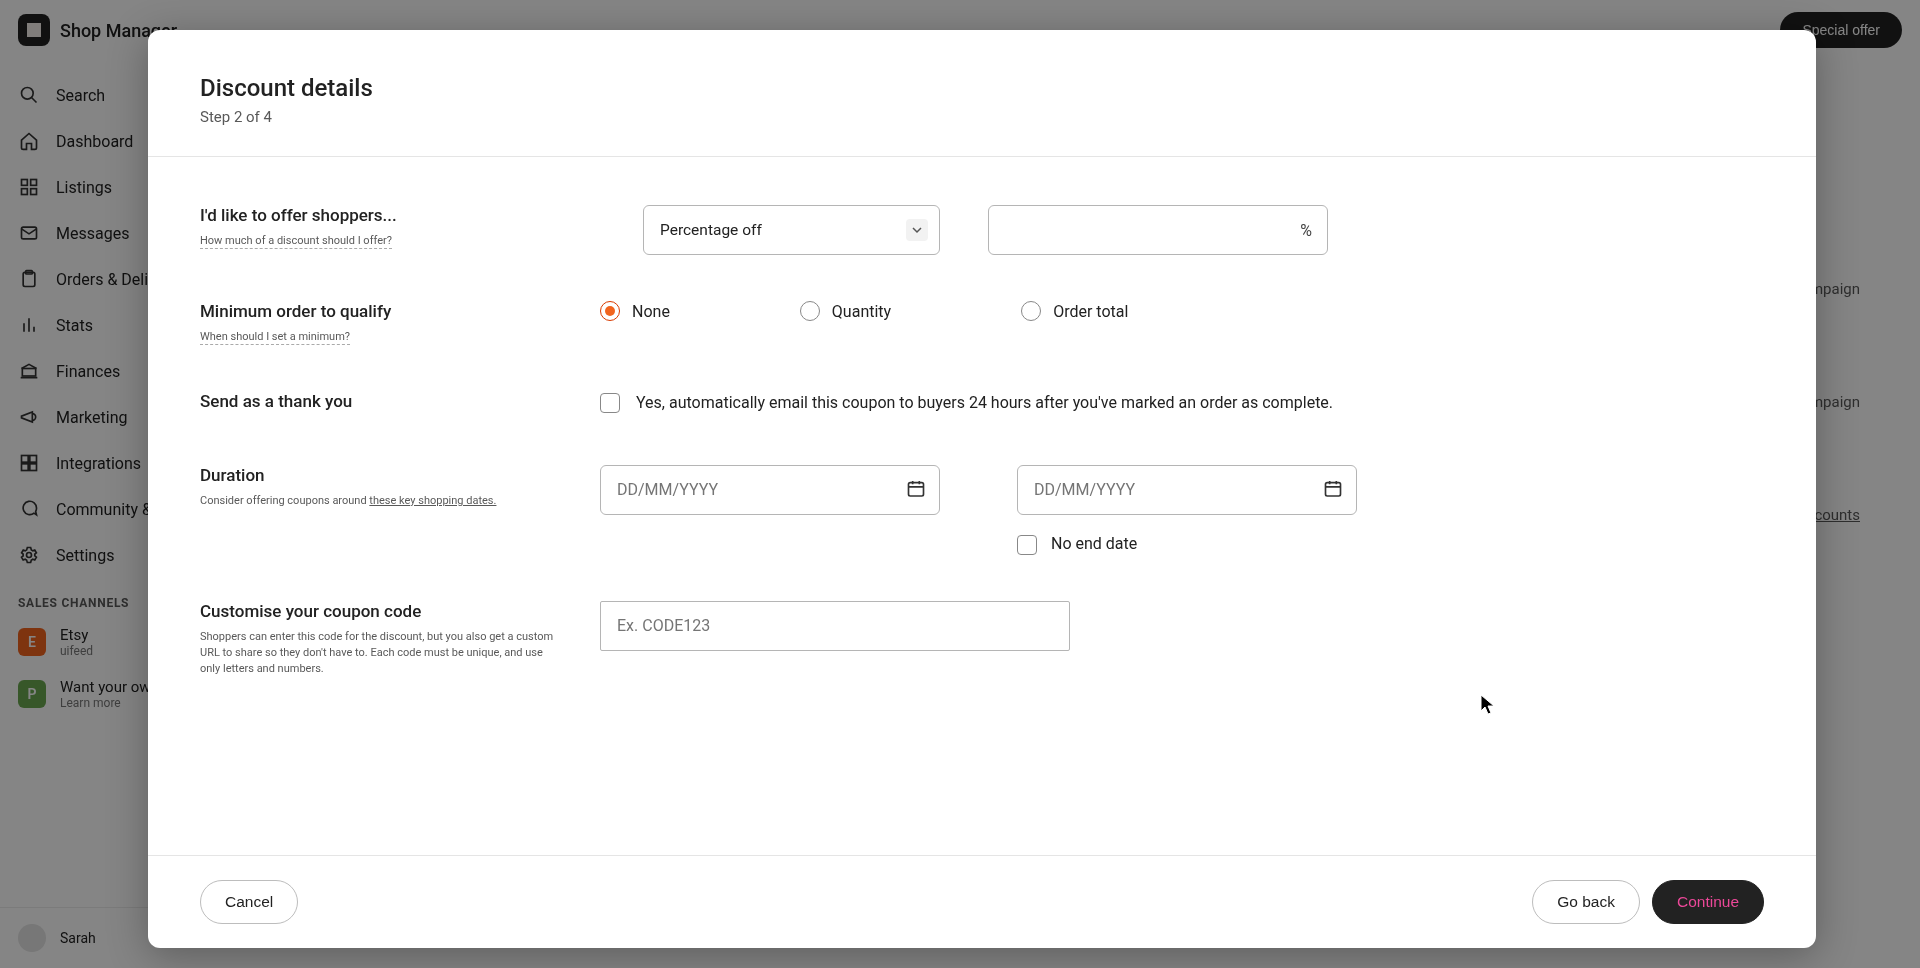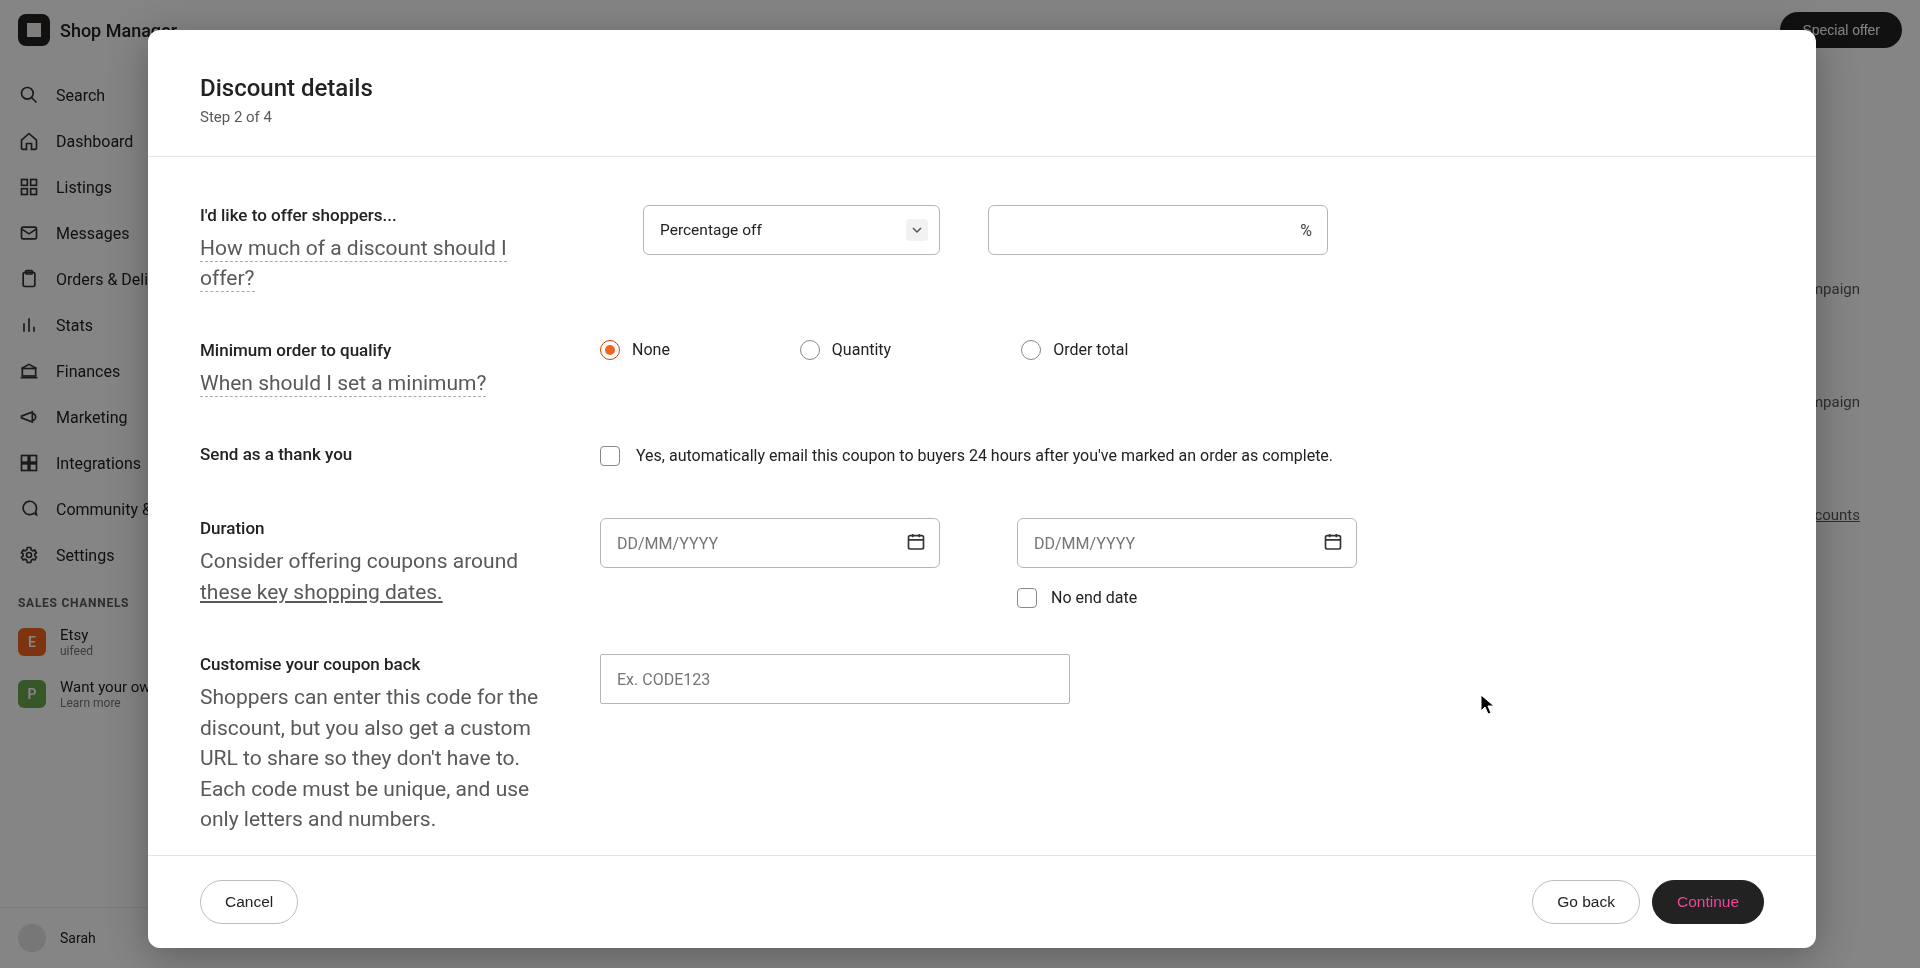--- a/index.html
+++ b/index.html
@@ -97,21 +97,21 @@
 .modal-body {
   flex: 1; overflow: auto;
   padding: 48px 52px 20px 52px;
 }
 .form-row {
   display: flex; gap: 40px; align-items: flex-start; margin-bottom: 46px;
 }
 .form-label-col { width: 360px; flex: none; }
 .form-input-col { flex: 1; display: flex; gap: 48px; align-items: flex-start; }
 .row-title { font-size: 17px; font-weight: 500; color: #222; margin-bottom: 8px; }
-.row-sub { font-size: 21px; color: #595959; line-height: 1.45; }
+.row-sub { font-size: 11px; color: #595959; line-height: 1.45; }
 .dotted { border-bottom: 1px dashed #aaa; padding-bottom: 1px; }
 .link-underline { text-decoration: underline; }
 
 .select-wrap {
   position: relative; width: 340px; padding-left: 43px;
 }
 .select {
   width: 100%; height: 50px; border: 1px solid #b5b5b5; border-radius: 6px;
   padding: 0 44px 0 16px; font-size: 15.5px; background: #fff;
   display: flex; align-items: center; color: #222;
@@ -437,21 +437,21 @@
           <div class="noend">
             <div class="checkbox"></div>
             <span>No end date</span>
           </div>
         </div>
       </div>
     </div>
 
     <div class="form-row" style="margin-bottom:10px;">
       <div class="form-label-col">
-        <div class="row-title">Customise your coupon back</div>
+        <div class="row-title">Customise your coupon code</div>
         <div class="row-sub">Shoppers can enter this code for the discount, but you also get a custom URL to share so they don't have to. Each code must be unique, and use only letters and numbers.</div>
       </div>
       <div class="form-input-col">
         <input class="code-input" type="text" placeholder="Ex. CODE123" style="">
       </div>
     </div>
 
   </div>
 
   <div class="modal-footer">

